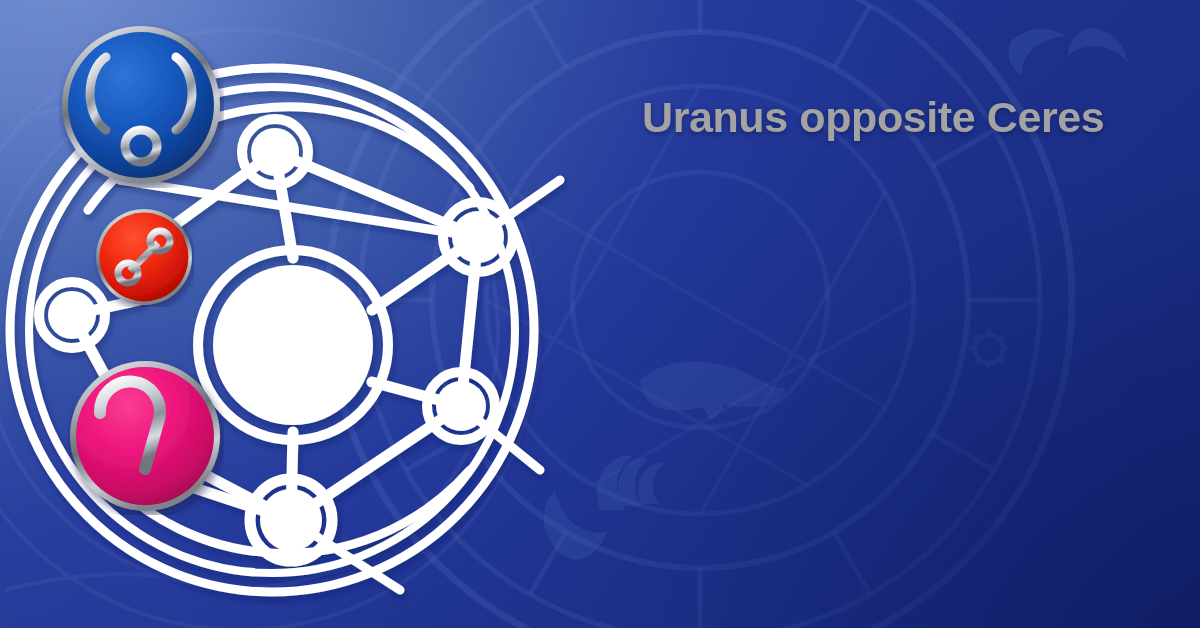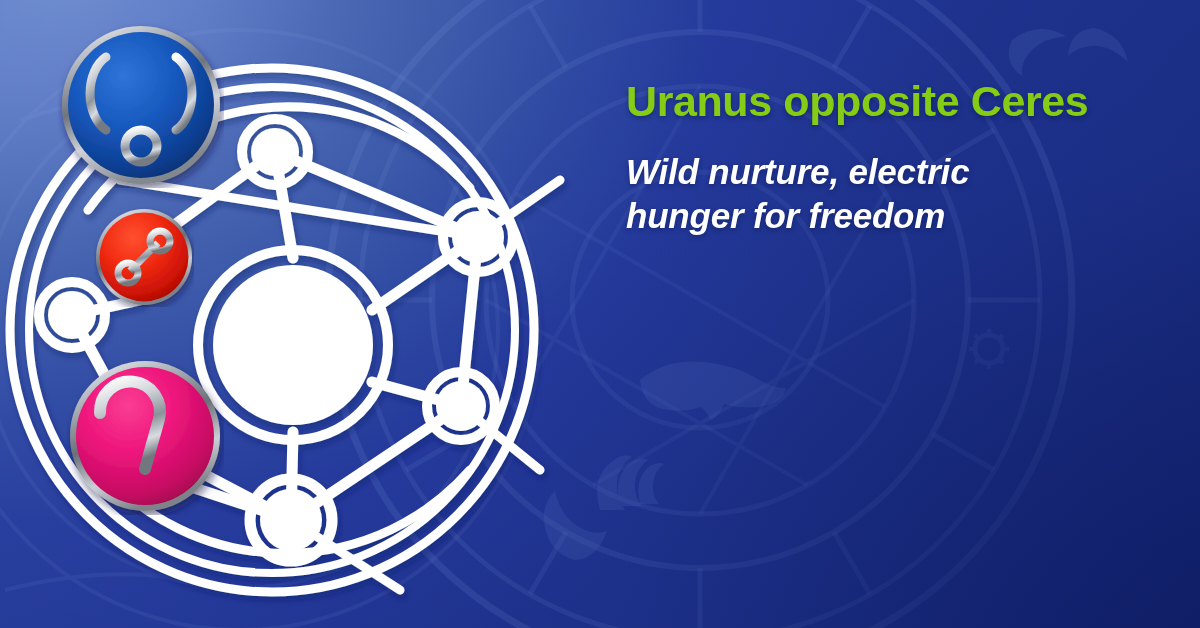--- a/index.html
+++ b/index.html
@@ -76,22 +76,22 @@
   #badge-ceres  { left: 66px;  top: 357px; width: 158px; height: 158px; }
 
   
   .textblock {
     position: absolute;
     left: 626px;
     top: 78px;
     width: 545px;
   }
   .title {
-    margin: 0;
-    color: #84cc16;
+    margin: 16px;
+    color: #a3a3a3;
     font-family: "Liberation Sans", sans-serif;
     font-size: 43px;
     font-weight: bold;
     line-height: 1.08;
     letter-spacing: -0.4px;
     text-shadow: 0 2px 5px rgba(8,16,60,0.45);
   }
   .subtitle {
     margin: 26px 0 0 0;
     color: #ffffff;
@@ -392,17 +392,16 @@
       <g stroke="url(#chrome-sym3)" fill="none" stroke-width="12" stroke-linecap="round">
         <path d="M34 56 A 30 30 0 1 1 93 62 L 79 112"></path>
         <line x1="79" y1="92" x2="79" y2="136"></line>
         <line x1="54" y1="116" x2="104" y2="116"></line>
       </g>
     </svg>
   </div>
 
   <div class="textblock">
     <h1 class="title">Uranus opposite Ceres</h1>
-    <p class="subtitle">Wild nurture, electric hunger for freedom</p>
   </div>
 
 
 </div>
 
 </body></html>

